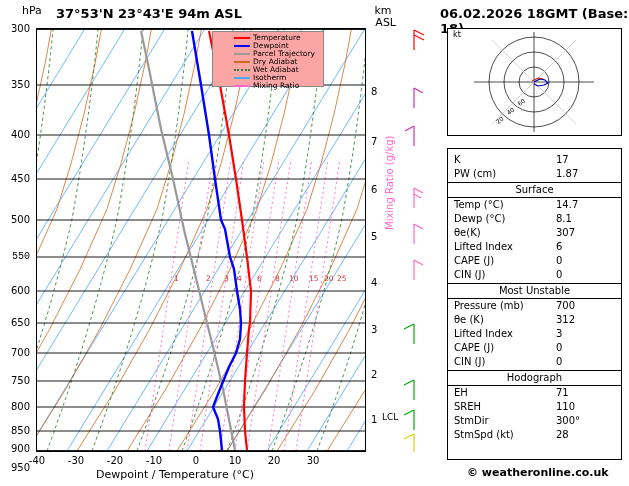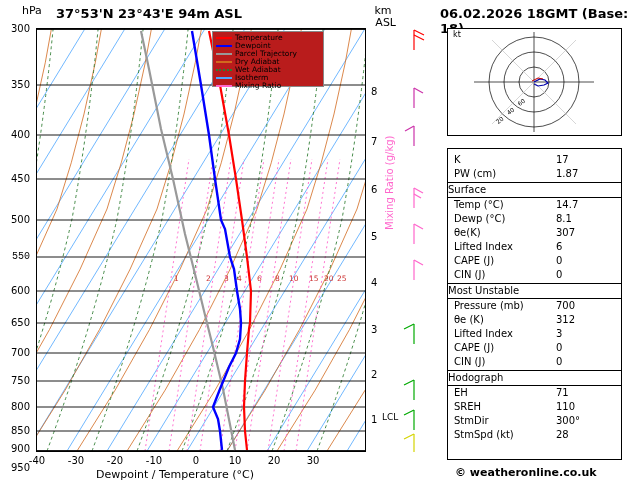--- a/index.html
+++ b/index.html
@@ -18,41 +18,41 @@
   #plot{left:36px;top:28px;width:330px;height:424px;border:1px solid #000;box-sizing:border-box;overflow:hidden;background:#fff;}
   #plotsvg{position:absolute;left:0;top:0;}
   .ytick{position:absolute;font-size:10px;color:#000;text-align:right;width:30px;}
   .xtick{position:absolute;font-size:10px;color:#000;text-align:center;width:30px;}
   .xaxis-title{position:absolute;left:96px;top:468px;font-size:11px;color:#000;}
 
   
   .kmtick{position:absolute;font-size:10px;color:#000;width:18px;text-align:left;}
 
   
-  #legend{left:212px;top:31px;width:112px;height:56px;background:#b91c1c;border:1px solid #888;box-sizing:border-box;padding:2px 3px;}
+  #legend{left:212px;top:31px;width:112px;height:56px;background:#fca5a5;border:1px solid #888;box-sizing:border-box;padding:2px 21px;}
   .leg-row{height:8px;line-height:8px;font-size:7.5px;color:#000;white-space:nowrap;margin-bottom:0px;}
   .leg-swatch{display:inline-block;width:16px;height:2px;vertical-align:middle;margin-right:3px;}
   .leg-swatch.dash{height:0;border-top:2px dotted #2f7d32;}
 
   
   #mrlabel{left:384px;top:230px;width:120px;font-size:10px;color:#ff66cc;transform:rotate(-90deg);transform-origin:0 0;}
   #lcl{left:382px;top:412px;font-size:9px;color:#000;}
 
   
   #hodo{left:447px;top:28px;width:175px;height:108px;border:1px solid #000;box-sizing:border-box;background:#fff;}
   .hodo-kt{left:453px;top:30px;font-size:8px;color:#000;}
 
   
   #indices{left:447px;top:148px;width:175px;height:312px;border:1px solid #000;box-sizing:border-box;background:#fff;font-size:10px;color:#000;}
   .idx-row{position:relative;height:14px;line-height:14px;padding:0 4px;}
   .idx-k{position:absolute;left:6px;top:0;}
   .idx-v{position:absolute;left:108px;top:0;}
-  .idx-sec{font-size:10px;height:14px;line-height:14px;border-top:1px solid #000;border-bottom:1px solid #000;margin-top:1px;}
-
-  #credit{left:455px;top:466px;font-size:11px;color:#000;font-weight:bold;}
+  .idx-sec{text-align:center;font-size:10px;height:14px;line-height:14px;border-top:1px solid #000;border-bottom:1px solid #000;margin-top:1px;}
+
+  #credit{left:467px;top:466px;font-size:11px;color:#000;font-weight:bold;}
 </style>
 </head>
 <body>
 
 <div id="root">
 
   <div class="abs hdr-hpa">hPa</div>
   <div class="abs hdr-title">37°53'N 23°43'E 94m ASL</div>
   <div class="abs hdr-km">km</div>
   <div class="abs hdr-asl">ASL</div>

